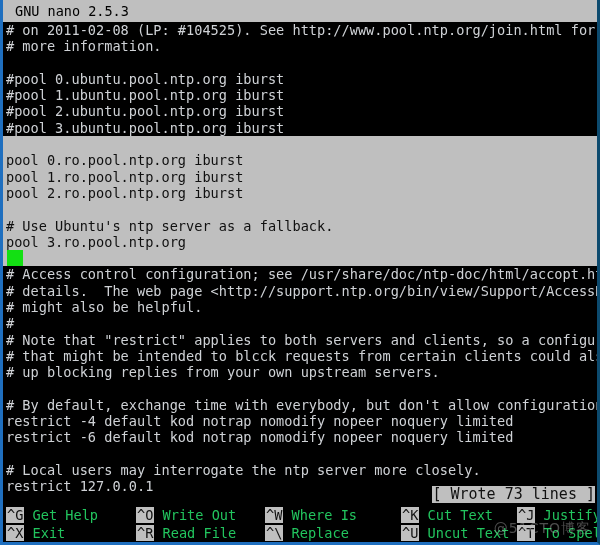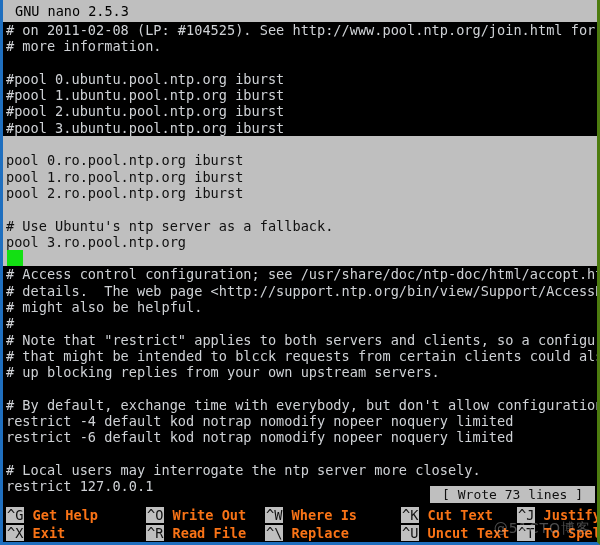--- a/index.html
+++ b/index.html
@@ -14,21 +14,21 @@
     font-family: "DejaVu Sans Mono", "Liberation Mono", monospace;
   }
 
   #terminal {
     position: relative;
     width: 600px;
     height: 545px;
     box-sizing: border-box;
     background: #000000;
     border-left: 3px solid #1f6fbf;
-    border-right: 3px solid #4d7c0f;
+    border-right: 3px solid #0c4a6e;
     border-bottom: 3px solid #1f6fbf;
     overflow: hidden;
   }
 
   
   .titlebar {
     position: absolute;
     top: 0;
     left: 0;
     width: 600px;
@@ -104,23 +104,23 @@
     width: 600px;
     height: 18px;
     background: #000000;
   }
   .status-msg {
     position: absolute;
     right: 8px;
     top: -14px;
     background: #bfbfbf;
     color: #101010;
-    font-size: 13px;
+    font-size: 15px;
     line-height: 17px;
-    padding: 0 12px;
+    padding: 0 0;
     white-space: pre;
   }
 
   
   .helpbar {
     position: absolute;
     left: 0;
     top: 506px;
     width: 600px;
     height: 36px;
@@ -138,26 +138,25 @@
     position: absolute;
     top: 0;
     white-space: pre;
   }
   .help-key {
     background: #bfbfbf;
     color: #101010;
     padding: 0 1px;
   }
   .help-label {
-    color: #f97316;
-    font-weight: bold;
+    color: #22c55e;
   }
 
   .hc0 { left: 3px; }
-  .hc1 { left: 143px; }
+  .hc1 { left: 133px; }
   .hc2 { left: 262px; text-align: right; }
   .hc3 { left: 398px; }
   .hc4 { left: 514px; }
 
   
   .watermark {
     position: absolute;
     right: 6px;
     bottom: 4px;
     font-family: "DejaVu Sans", "Liberation Sans", sans-serif;

